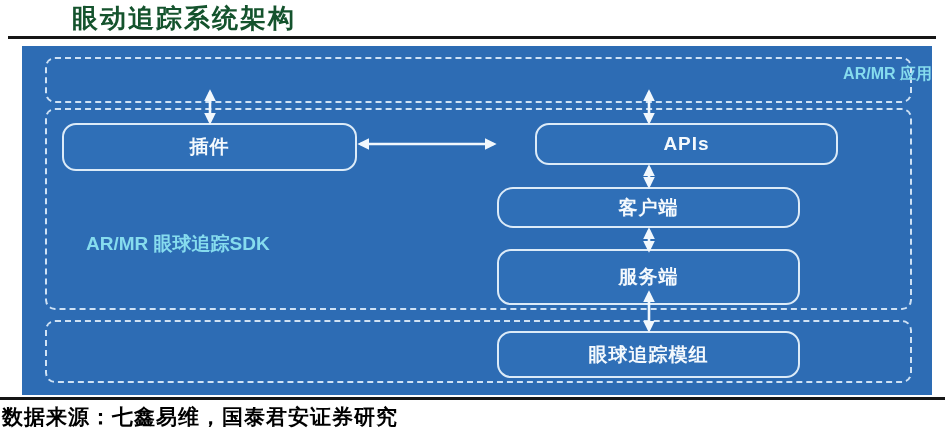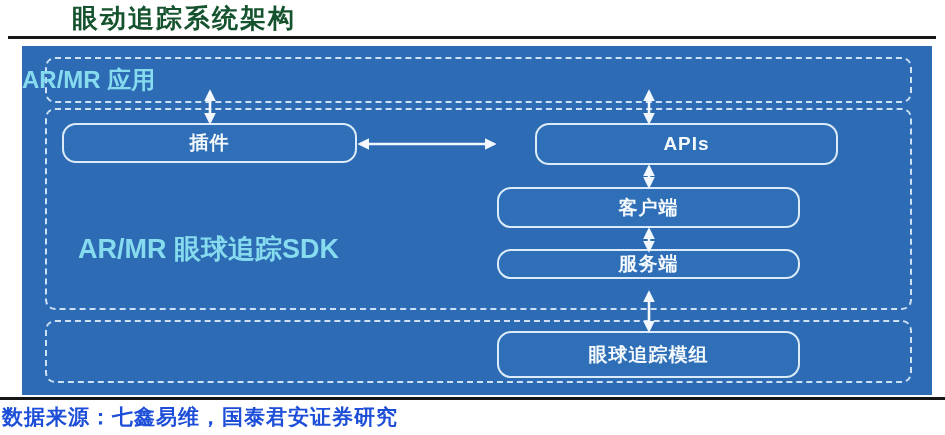--- a/index.html
+++ b/index.html
@@ -21,21 +21,21 @@
     position: absolute; left: 8px; top: 36px;
     width: 928px; height: 3px; background: #161616;
   }
   .bottom-rule {
     position: absolute; left: 0; top: 397px;
     width: 945px; height: 3px; background: #161616;
   }
   .source-note {
     position: absolute; left: 2px; top: 403px;
     font-family: "Liberation Serif", "DejaVu Serif", serif;
-    font-weight: bold; font-size: 21px; color: #1d4ed8;
+    font-weight: bold; font-size: 21px; color: #000000;
     letter-spacing: 1px; white-space: nowrap;
   }
 
   .panel {
     position: absolute; left: 22px; top: 46px;
     width: 910px; height: 349px;
     background: #2d6cb4;
   }
 
   .layer {
@@ -46,38 +46,38 @@
   }
   .layer-app    { left: 23px; top: 11px;  width: 867px; height: 46px; }
   .layer-sdk    { left: 23px; top: 62px;  width: 867px; height: 202px; }
   .layer-device { left: 23px; top: 274px; width: 867px; height: 63px; }
 
   .layer-label {
     position: absolute;
     color: #86dcee; font-weight: bold;
     white-space: nowrap;
   }
-  .label-app    { left: 0; right: 0; top: 18px; text-align: left; font-size: 24px; }
-  .label-sdk    { left: 56px; top: 185px; font-size: 27px; }
+  .label-app    { left: 0; right: 0; top: 18px; text-align: right; font-size: 16px; padding-left: 16px; }
+  .label-sdk    { left: 64px; top: 185px; font-size: 19px; }
   .label-device { left: 112px; top: 291px; font-size: 25px; }
 
   .node {
     position: absolute;
     border: 2px solid #dcebf8;
     border-radius: 14px;
     box-sizing: border-box;
     background: #2f6fb7;
     color: #f4f9fd; font-weight: bold; font-size: 19px;
     display: flex; align-items: center; justify-content: center;
     letter-spacing: 1px;
   }
-  .node-plugin { left: 40px;  top: 77px;  width: 295px; height: 40px; }
+  .node-plugin { left: 40px;  top: 77px;  width: 295px; height: 48px; }
   .node-apis   { left: 475px; top: 77px;  width: 303px; height: 42px; margin-left: 38px; }
-  .node-client { left: 475px; top: 141px; width: 303px; height: 41px; }
-  .node-server { left: 475px; top: 203px; width: 303px; height: 30px; }
+  .node-client { left: 475px; top: 141px; width: 303px; height: 41px; border-radius: 16px; }
+  .node-server { left: 475px; top: 203px; width: 303px; height: 56px; }
   .node-module { left: 475px; top: 285px; width: 303px; height: 47px; }
 
   .edge-layer {
     position: absolute; left: 0; top: 0;
     width: 945px; height: 435px;
     pointer-events: none;
   }
 </style>
 </head>
 <body>

